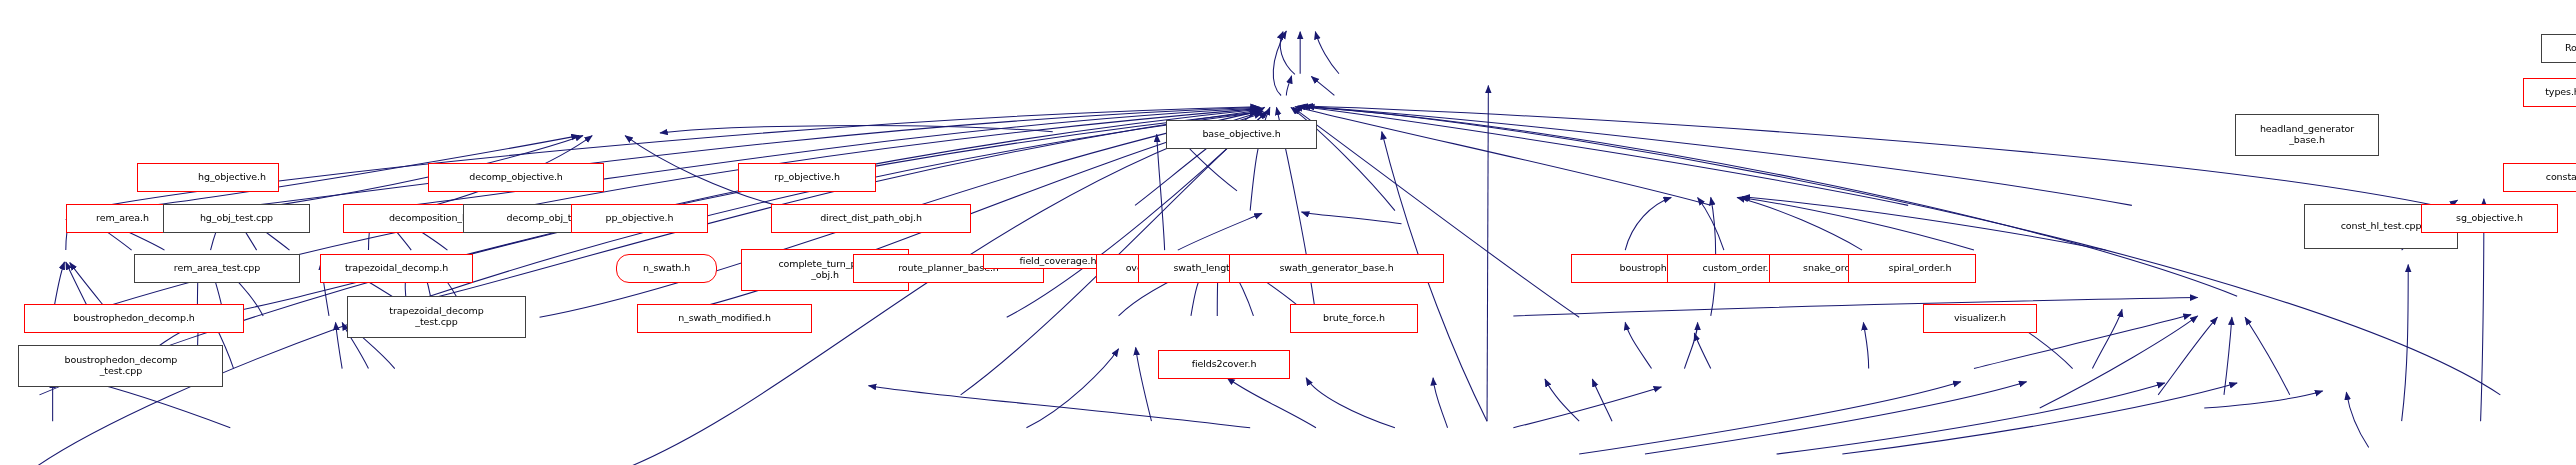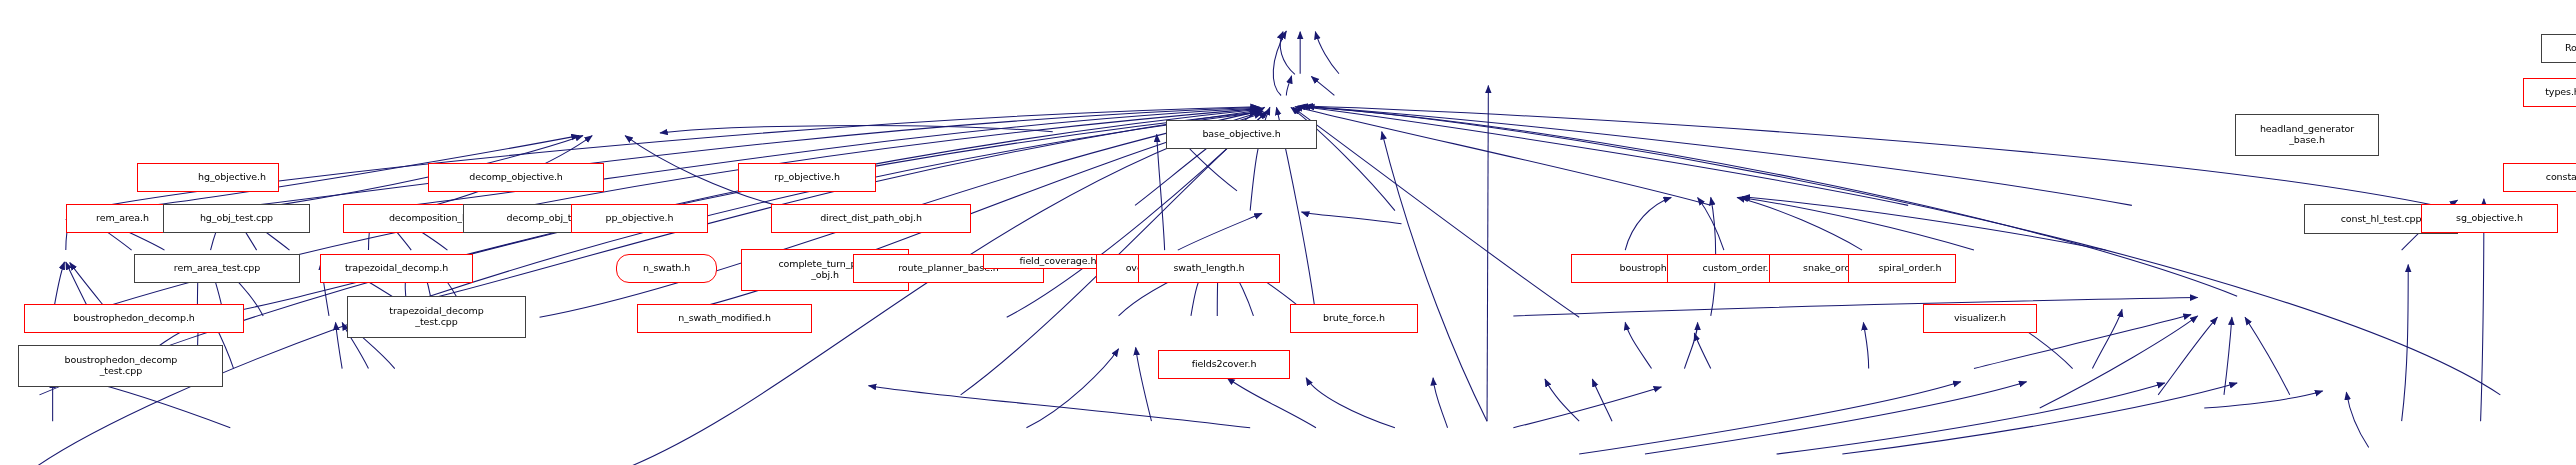--- a/index.html
+++ b/index.html
@@ -192,35 +192,36 @@
     <div class="node red" style="left: 137px; top: 163px; width: 142px; height: 29px; padding-left: 48px;">hg_objective.h</div>
     <div class="node red" style="left: 428px; top: 163px; width: 176px; height: 29px;">decomp_objective.h</div>
     <div class="node red" style="left: 738px; top: 163px; width: 138px; height: 29px;">rp_objective.h</div>
     <div class="node red" style="left: 2503px; top: 163px; width: 183px; height: 29px;">constant_headland.h</div>
     <div class="node red" style="left: 66px; top: 204px; width: 113px; height: 29px;">rem_area.h</div>
     <div class="node black" style="left: 163px; top: 204px; width: 147px; height: 29px;">hg_obj_test.cpp</div>
     <div class="node red" style="left: 343px; top: 204px; width: 196px; height: 29px;">decomposition_base.h</div>
     <div class="node black" style="left: 463px; top: 204px; width: 186px; height: 29px;">decomp_obj_test.cpp</div>
     <div class="node red" style="left: 571px; top: 204px; width: 137px; height: 29px;">pp_objective.h</div>
     <div class="node red" style="left: 771px; top: 204px; width: 200px; height: 29px;">direct_dist_path_obj.h</div>
-    <div class="node black" style="left: 2304px; top: 204px; width: 154px; height: 30px;">const_hl_test.cpp</div>
+    <div class="node black" style="left: 2304px; top: 204px; width: 154px; height: 45px;">const_hl_test.cpp</div>
     <div class="node red" style="left: 2421px; top: 204px; width: 137px; height: 29px;">sg_objective.h</div>
     <div class="node black" style="left: 134px; top: 254px; width: 166px; height: 29px;">rem_area_test.cpp</div>
     <div class="node red" style="left: 320px; top: 254px; width: 153px; height: 29px;">trapezoidal_decomp.h</div>
     <div class="node red" style="left: 616px; top: 254px; width: 101px; height: 29px; border-radius: 13px;">n_swath.h</div>
     <div class="node red" style="left: 741px; top: 249px; width: 168px; height: 42px;">complete_turn_path
 _obj.h</div>
     <div class="node red" style="left: 853px; top: 254px; width: 191px; height: 29px;">route_planner_base.h</div>
     <div class="node red" style="left: 983px; top: 254px; width: 150px; height: 15px;">field_coverage.h</div>
     <div class="node red" style="left: 1096px; top: 254px; width: 108px; height: 29px;">overlaps.h</div>
     <div class="node red" style="left: 1138px; top: 254px; width: 142px; height: 29px;">swath_length.h</div>
+    <div class="node red" style="left: 1229px; top: 254px; width: 215px; height: 29px;">swath_generator_base.h</div>
     <div class="node red" style="left: 1571px; top: 254px; width: 205px; height: 29px;">boustrophedon_order.h</div>
     <div class="node red" style="left: 1667px; top: 254px; width: 143px; height: 29px;">custom_order.h</div>
     <div class="node red" style="left: 1769px; top: 254px; width: 133px; height: 29px;">snake_order.h</div>
-    <div class="node red" style="left: 1848px; top: 254px; width: 108px; height: 29px; padding-left: 16px;">spiral_order.h</div>
+    <div class="node red" style="left: 1848px; top: 254px; width: 128px; height: 29px; padding-left: 16px;">spiral_order.h</div>
     <div class="node black" style="left: 347px; top: 296px; width: 179px; height: 42px;">trapezoidal_decomp
 _test.cpp</div>
     <div class="node red" style="left: 637px; top: 304px; width: 175px; height: 29px;">n_swath_modified.h</div>
     <div class="node red" style="left: 1290px; top: 304px; width: 128px; height: 29px;">brute_force.h</div>
     <div class="node red" style="left: 24px; top: 304px; width: 220px; height: 29px;">boustrophedon_decomp.h</div>
     <div class="node red" style="left: 1923px; top: 304px; width: 114px; height: 29px;">visualizer.h</div>
     <div class="node red" style="left: 1158px; top: 350px; width: 132px; height: 29px;">fields2cover.h</div>
     <div class="node black" style="left: 18.4px; top: 345px; width: 205px; height: 42px;">boustrophedon_decomp
 _test.cpp</div>
   </div>

